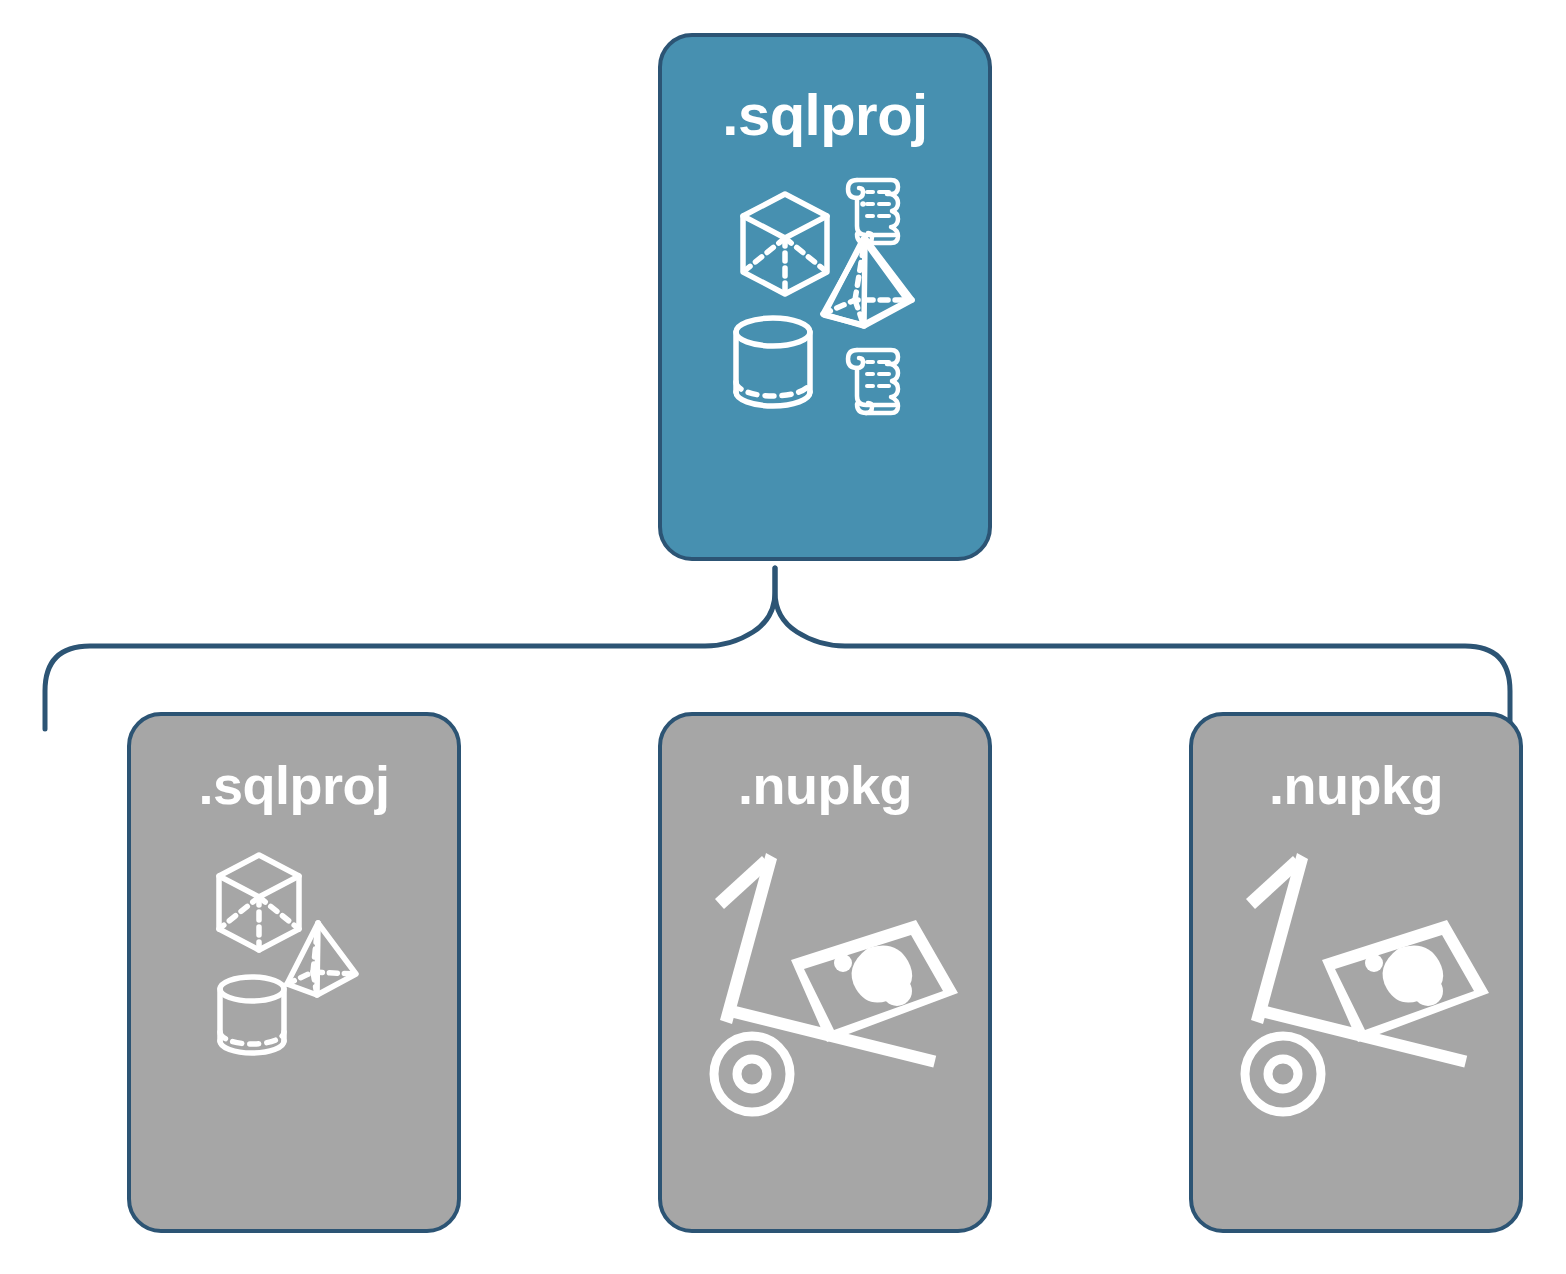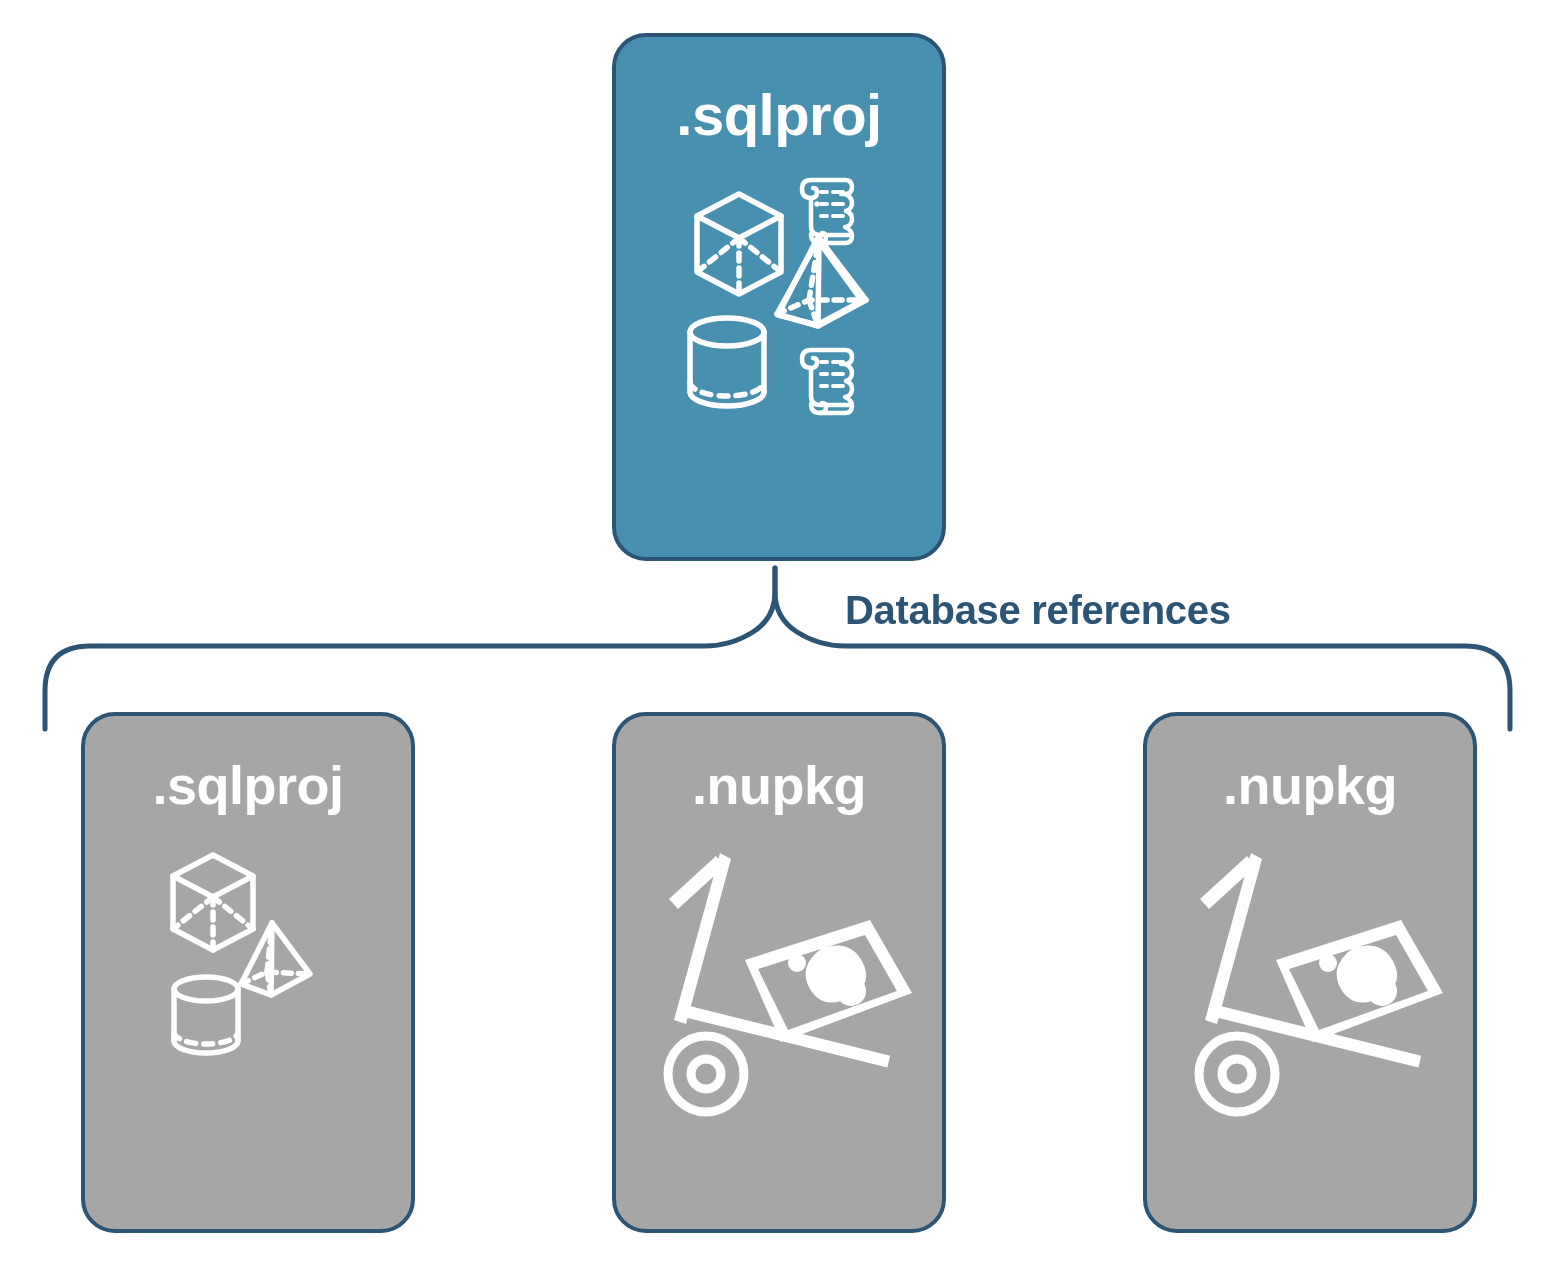--- a/index.html
+++ b/index.html
@@ -22,20 +22,21 @@
     height: 1274px;
   }
   .node {
     position: absolute;
     box-sizing: border-box;
     border: 4px solid #2c5474;
     border-radius: 34px;
     display: flex;
     flex-direction: column;
     align-items: center;
+    margin-left: 46px;
   }
   .node-title {
     color: #ffffff;
     font-weight: bold;
     letter-spacing: -0.5px;
     line-height: 1;
     user-select: none;
   }
   #node-root {
     left: 612px;
@@ -174,21 +175,20 @@
              L 45 729" stroke="#2c5474" stroke-width="5" fill="none" stroke-linecap="round"></path>
     <path d="M775 568
              L775 592
              q0 26 22 40
              q22 14 48 14
              L 1465 646
              q45 0 45 45
              L 1510 729" stroke="#2c5474" stroke-width="5" fill="none" stroke-linecap="round"></path>
   </svg>
 
-  <div id="edge-label">Database references</div>
 
   <div class="node node-gray" id="node-ref-1">
     <div class="node-title">.sqlproj</div>
     <span class="icon-wrap">
       <svg width="200" height="230" viewBox="0 0 200 230" fill="none" aria-hidden="true">
 
         <g stroke="#ffffff" stroke-width="5.5" stroke-linejoin="round" stroke-linecap="round" fill="none">
           <path d="M25 40 L65 19 L105 40 L105 93 L65 114 L25 93 Z"></path>
           <path d="M25 40 L65 61 L105 40"></path>
           <path d="M65 61 L65 114" stroke-dasharray="8 7"></path>

